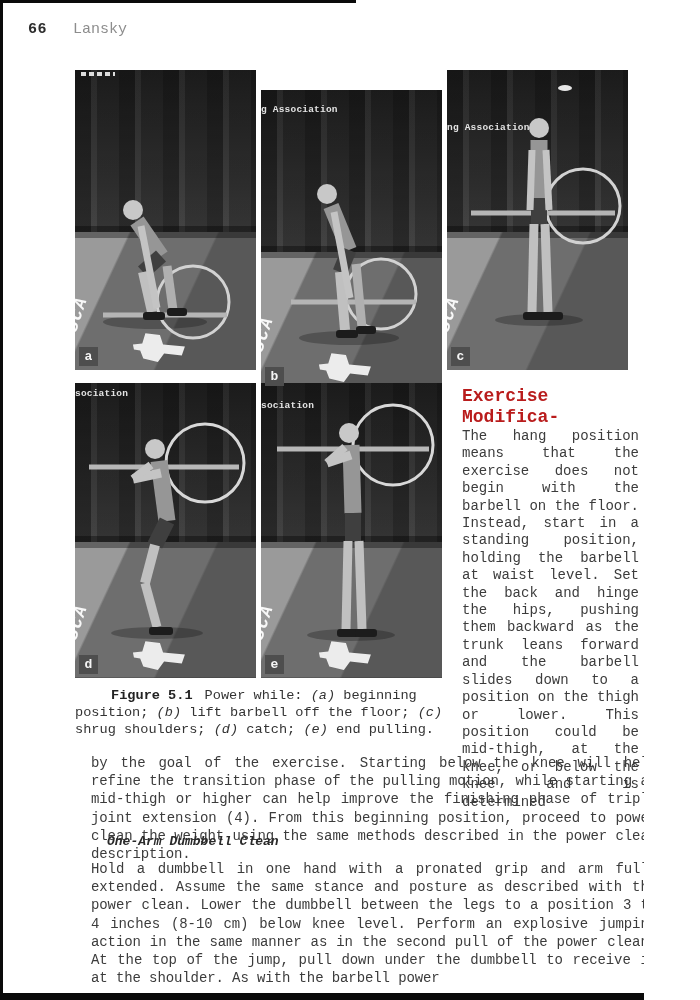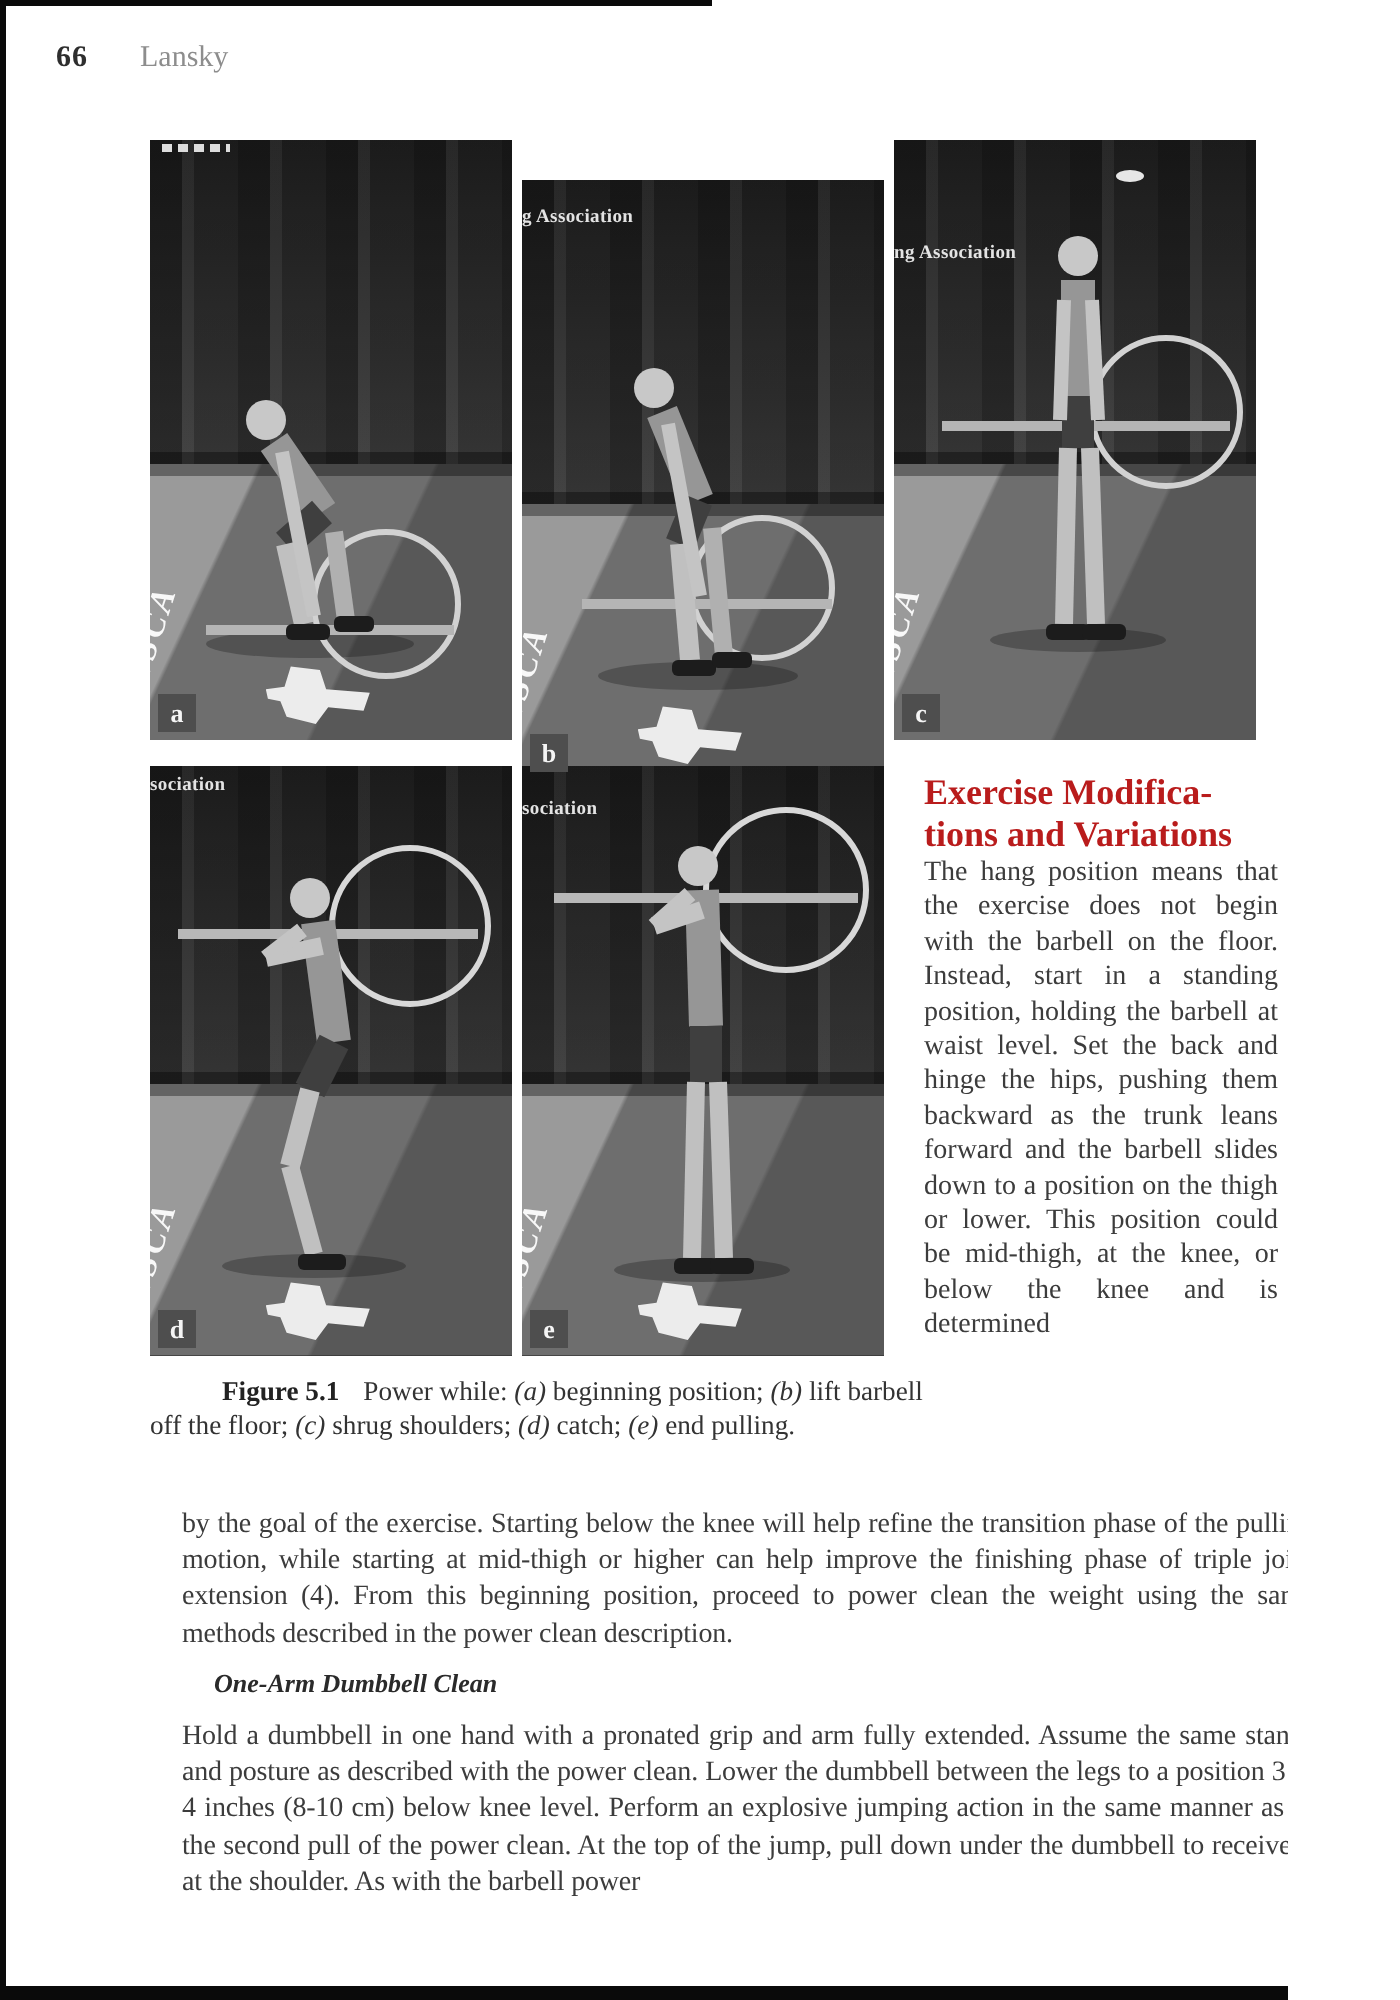--- a/index.html
+++ b/index.html
@@ -1,18 +1,18 @@
 <!DOCTYPE html>
 <html><head>
 <meta charset="utf-8">
 <style>
   html,body{margin:0;padding:0;background:#ffffff;}
   #screen{
     position:relative;width:644px;height:1000px;background:#ffffff;
-    font-family:Liberation Serif, serif;
+    font-family:Liberation Mono, monospace;
     color:#3c3c3c;overflow:hidden;
   }
   
   .edge{position:absolute;background:#0a0a0a;}
   .edge-left{left:0;top:0;width:3px;height:1000px;}
   .edge-top{left:0;top:0;width:356px;height:3px;}
   .edge-bottom{left:0;top:993px;width:700px;height:7px;}
 
   
   .runhead{position:absolute;top:21px;left:28px;font-size:15px;}
@@ -186,21 +186,20 @@
       <rect x="94" y="246" width="22" height="8" rx="3" fill="#1c1c1c"></rect>
     </svg>
     <span class="nsca">NSCA</span>
     <div class="floorlogo"></div>
     <span class="badge">e</span>
   </div>
 
   <div class="right-col">
     <h2 class="rc-heading">
       <span style="display:block">Exercise Modifica-</span>
-      <span style="display:block">tions and Variations</span>
     </h2>
     <p class="rc-body">The hang position means that the exercise does not begin with the barbell on the floor. Instead, start in a standing position, holding the barbell at waist level. Set the back and hinge the hips, pushing them backward as the trunk leans forward and the barbell slides down to a position on the thigh or lower. This position could be mid-thigh, at the knee, or below the knee and is determined</p>
   </div>
 
   <p class="caption">
     <b>Figure 5.1</b><span>Power while: </span><i>(a)</i><span> beginning position; </span><i>(b)</i><span> lift barbell off the floor; </span><i>(c)</i><span> shrug shoulders; </span><i>(d)</i><span> catch; </span><i>(e)</i><span> end pulling.</span>
   </p>
 
   <p class="para1 bodypara">by the goal of the exercise. Starting below the knee will help refine the transition phase of the pulling motion, while starting at mid-thigh or higher can help improve the finishing phase of triple joint extension (4). From this beginning position, proceed to power clean the weight using the same methods described in the power clean description.</p>
   <h3 class="sub2">One-Arm Dumbbell Clean</h3>

